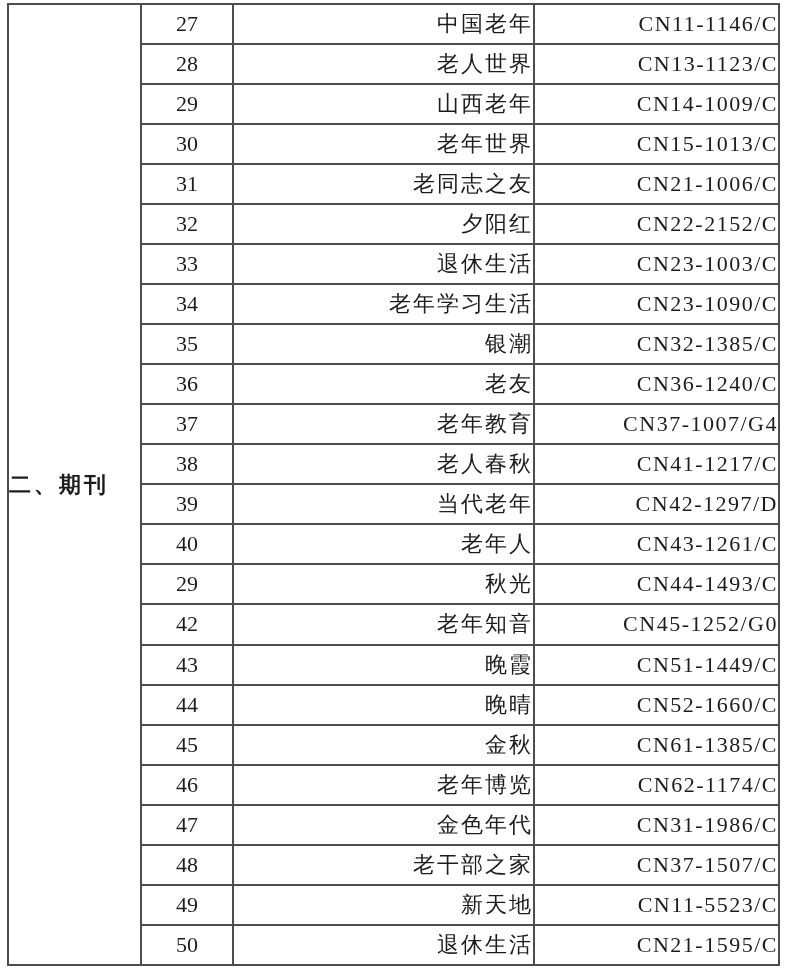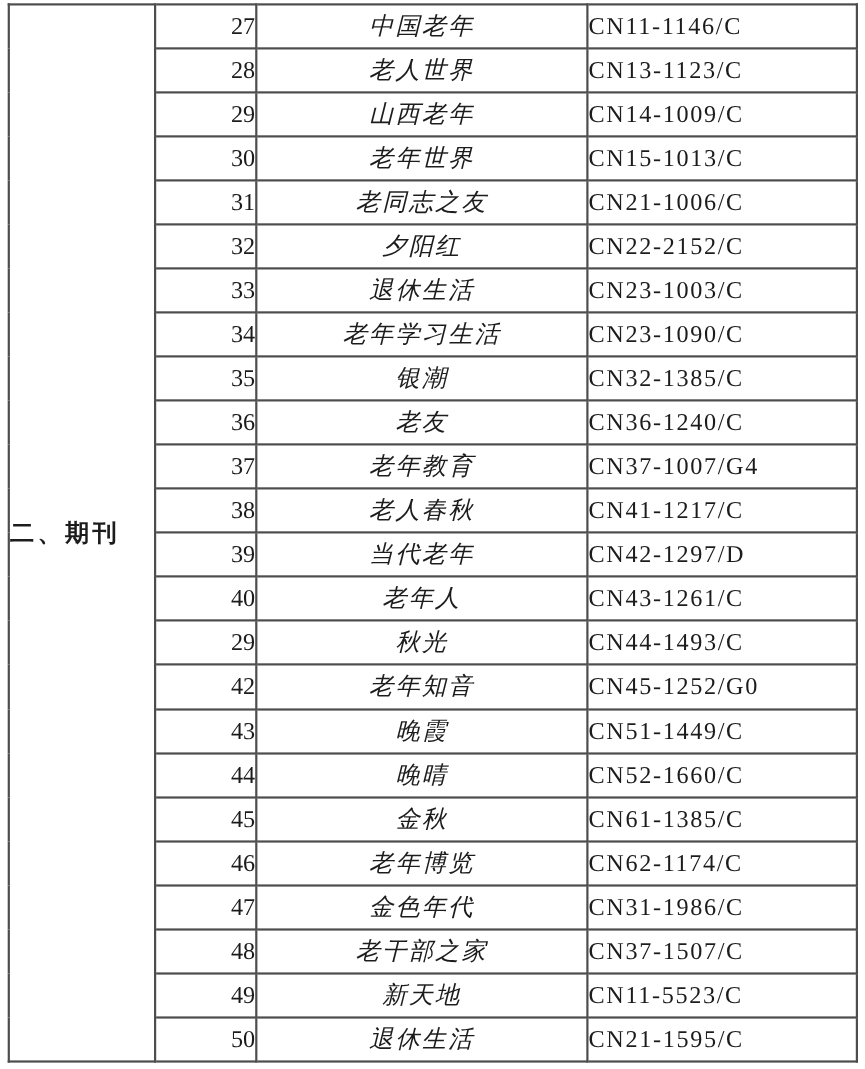--- a/index.html
+++ b/index.html
@@ -37,32 +37,31 @@
     white-space: nowrap;
   }
   td.section-cell {
     text-align: left;
     padding-left: 6px;
     font-size: 21px;
     letter-spacing: 3px;
     font-weight: bold;
   }
   td.num-cell {
+    text-align: center;
+    font-size: 22px;
+  }
+  td.name-cell {
     text-align: right;
-    font-size: 22px;
-  }
-  td.name-cell {
-    text-align: center;
     padding-left: 10px;
     letter-spacing: 2px;
     font-size: 22px;
-    font-style: italic;
   }
   td.cn-cell {
-    text-align: left;
+    text-align: right;
     padding-left: 9px;
     letter-spacing: 1.5px;
     font-size: 22px;
     margin-left: 40px;
   }
 </style>
 </head>
 <body>
 
 <div class="page">

